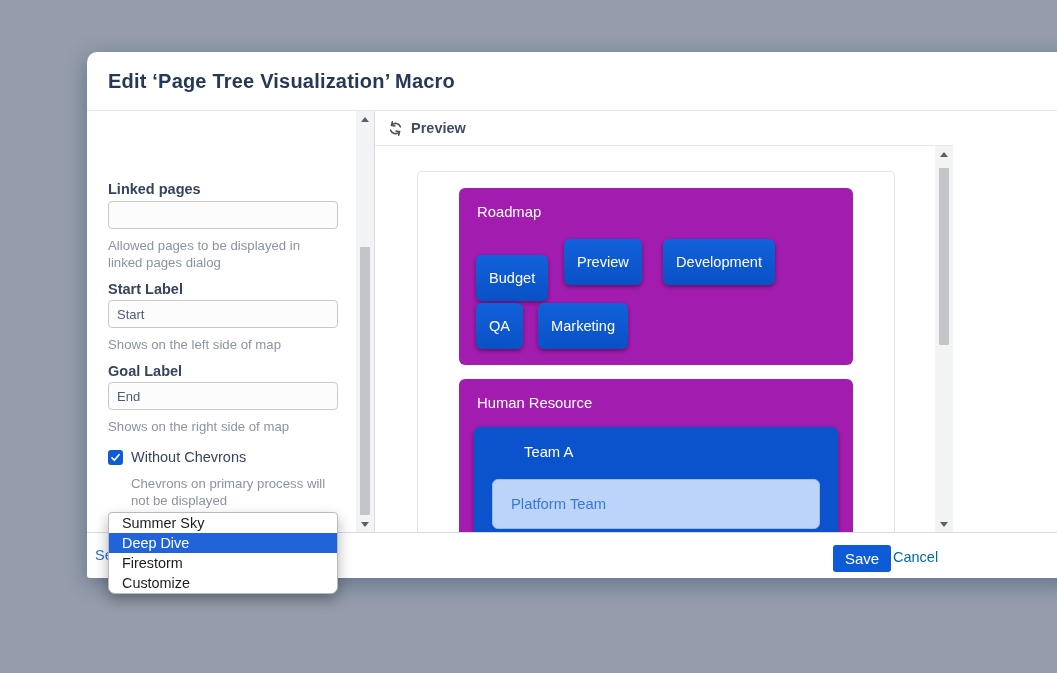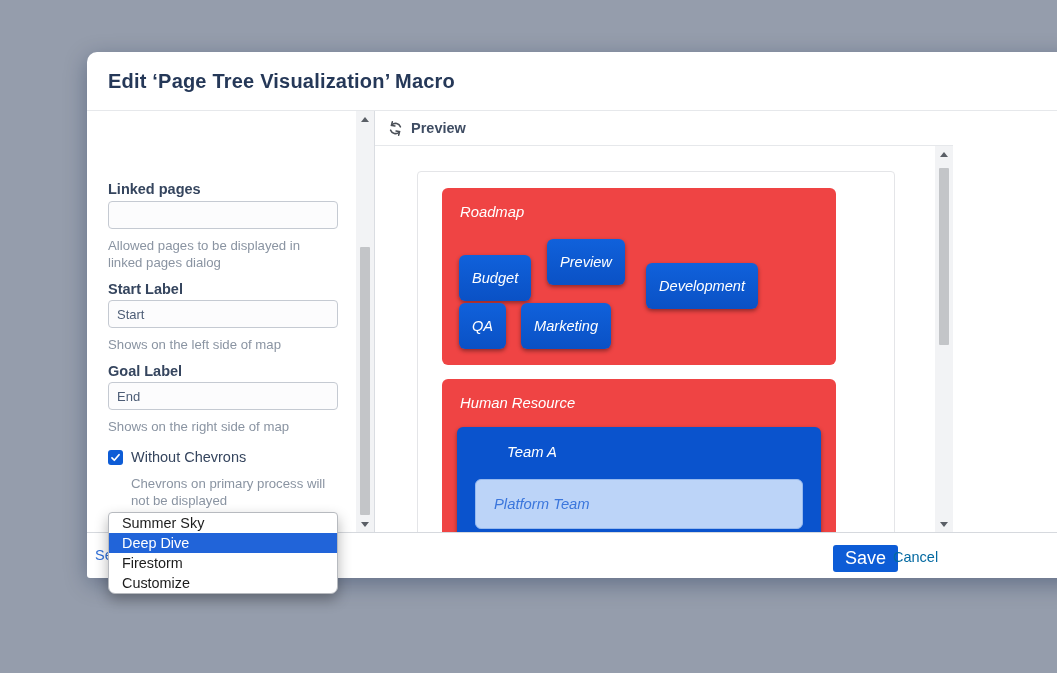--- a/index.html
+++ b/index.html
@@ -45,21 +45,21 @@
 
   
   .preview-panel { position:absolute; left:288px; top:59px; width:578px; height:421px; background:#fff; }
   .preview-header { position:absolute; left:0; top:0; width:100%; height:35px;
                     border-bottom:1px solid #e6e8eb; display:flex; align-items:center; padding-left:13px; }
   .preview-title { margin-left:8px; font-size:14.5px; font-weight:600; color:#3f4d63; }
   .preview-content { position:absolute; left:0; top:35px; width:560px; height:386px; overflow:hidden; }
   .preview-box { position:absolute; left:42px; top:25px; width:478px; height:620px;
                  border:1px solid #e4e5e8; border-radius:4px; background:#fff; }
 
-  .card { position:absolute; left:24px; width:394px; background:#ef4444; border-radius:6px;font-style:italic; }
+  .card { position:absolute; left:41px; width:394px; background:#a21caf; border-radius:6px; }
   .card-title { position:absolute; left:18px; top:16px; font-size:14.8px; color:#ffffff; }
   .card-roadmap { top:16px; height:177px; }
   .card-hr { top:207px; height:330px; }
 
   .node-btn { position:absolute; height:46px; border-radius:6px;
               background:linear-gradient(180deg,#1061db,#0a51c5);
               box-shadow:0 2px 4px rgba(0,0,0,.4);
               display:flex; align-items:center; justify-content:center;
               color:#fff; font-size:14.6px; padding:0 13px; }
 
@@ -72,21 +72,21 @@
                font-size:14.8px; color:#3b76dc; }
 
   .preview-scroll { left:560px; top:35px; height:386px; }
   .preview-scroll .sb-thumb { top:22px; height:177px; }
 
   
   .dlg-footer { position:absolute; left:0; top:480px; width:100%; height:46px;
                 border-top:1px solid #d6d9de; background:#fff; border-radius:0 0 3px 3px; }
   .back-link { position:absolute; left:8px; top:14px; font-size:14.5px; color:#2f6fd8; text-decoration:none; cursor:pointer; }
   .save-btn { position:absolute; left:746px; top:12px; height:27px; padding:8px 12px;
-              background:#0d5cd6; color:#fff; font-size:18px; border:none; border-radius:3px;
+              background:#0d5cd6; color:#fff; font-size:15px; border:none; border-radius:3px;
               display:flex; align-items:center; cursor:pointer; font-family:"Liberation Sans",sans-serif; }
   .cancel-link { position:absolute; left:806px; top:16px; font-size:14.5px; color:#0369a1; text-decoration:none; cursor:pointer; }
 
   
   .dropdown { position:absolute; left:108px; top:512px; width:230px; z-index:50;
               background:#fff; border:1px solid #b7babf; border-radius:4px 4px 7px 7px;
               box-shadow:0 6px 14px rgba(0,0,0,.3); overflow:hidden; }
   .dd-option { height:20px; line-height:20px; padding-left:13px; font-size:14.4px; color:#1c1c1c; cursor:pointer; }
   .dd-option.selected { background:#2164d9; color:#fff; }
 </style>
@@ -155,21 +155,21 @@
         <span class="preview-title">Preview</span>
       </div>
 
       <div class="preview-content">
         <div class="preview-box">
 
           <div class="card card-roadmap">
             <div class="card-title">Roadmap</div>
             <div class="node-btn" style="left:17px; top:51px;margin-top:16px;">Budget</div>
             <div class="node-btn" style="left:105px; top:51px;">Preview</div>
-            <div class="node-btn" style="left:204px; top:51px;margin-top:24px;">Development</div>
+            <div class="node-btn" style="left:204px; top:51px;">Development</div>
             <div class="node-btn" style="left:17px; top:115px;">QA</div>
             <div class="node-btn" style="left:79px; top:115px;">Marketing</div>
           </div>
 
           <div class="card card-hr">
             <div class="card-title">Human Resource</div>
             <div class="team-block">
               <div class="team-title">Team A</div>
               <div class="leaf-node">Platform Team</div>
             </div>

